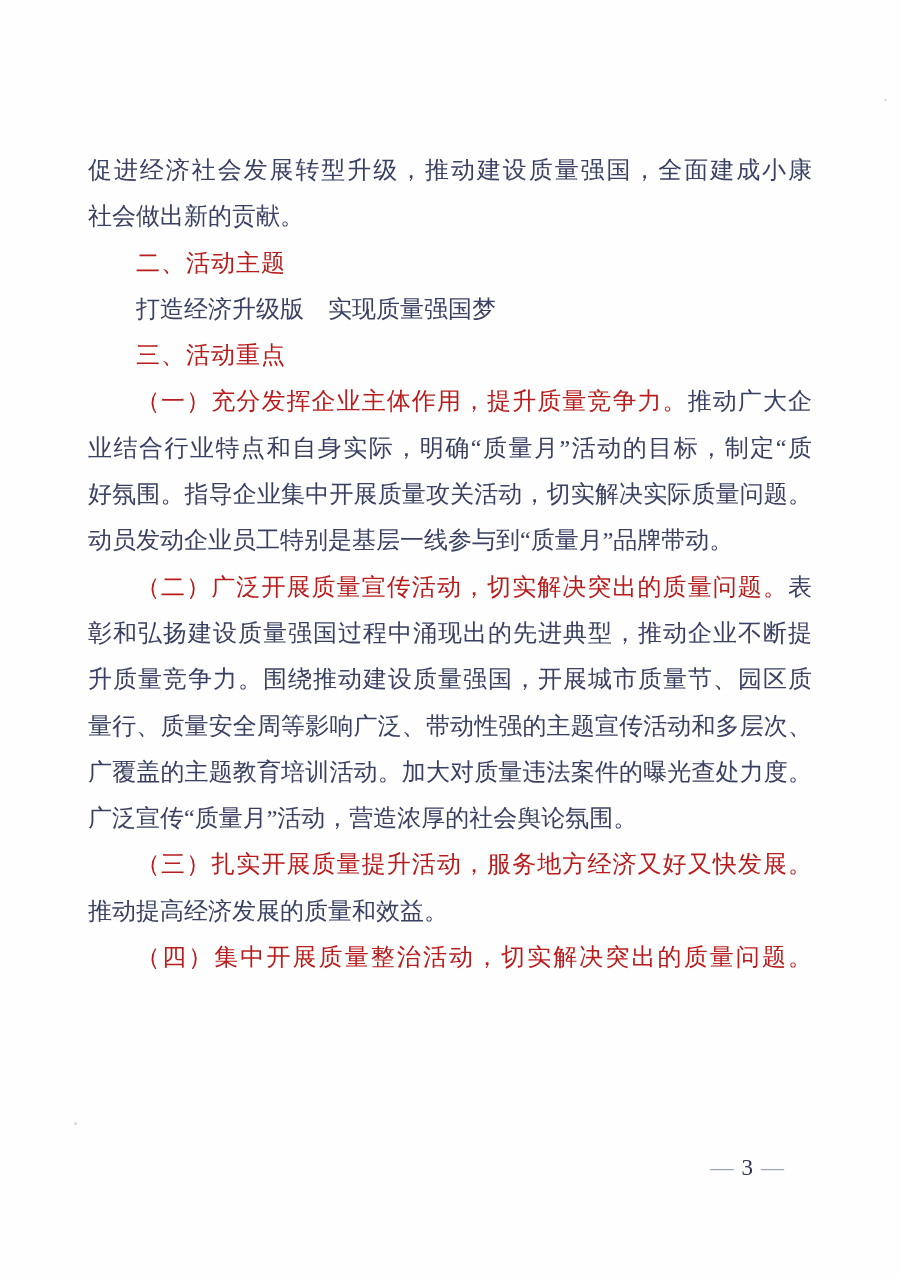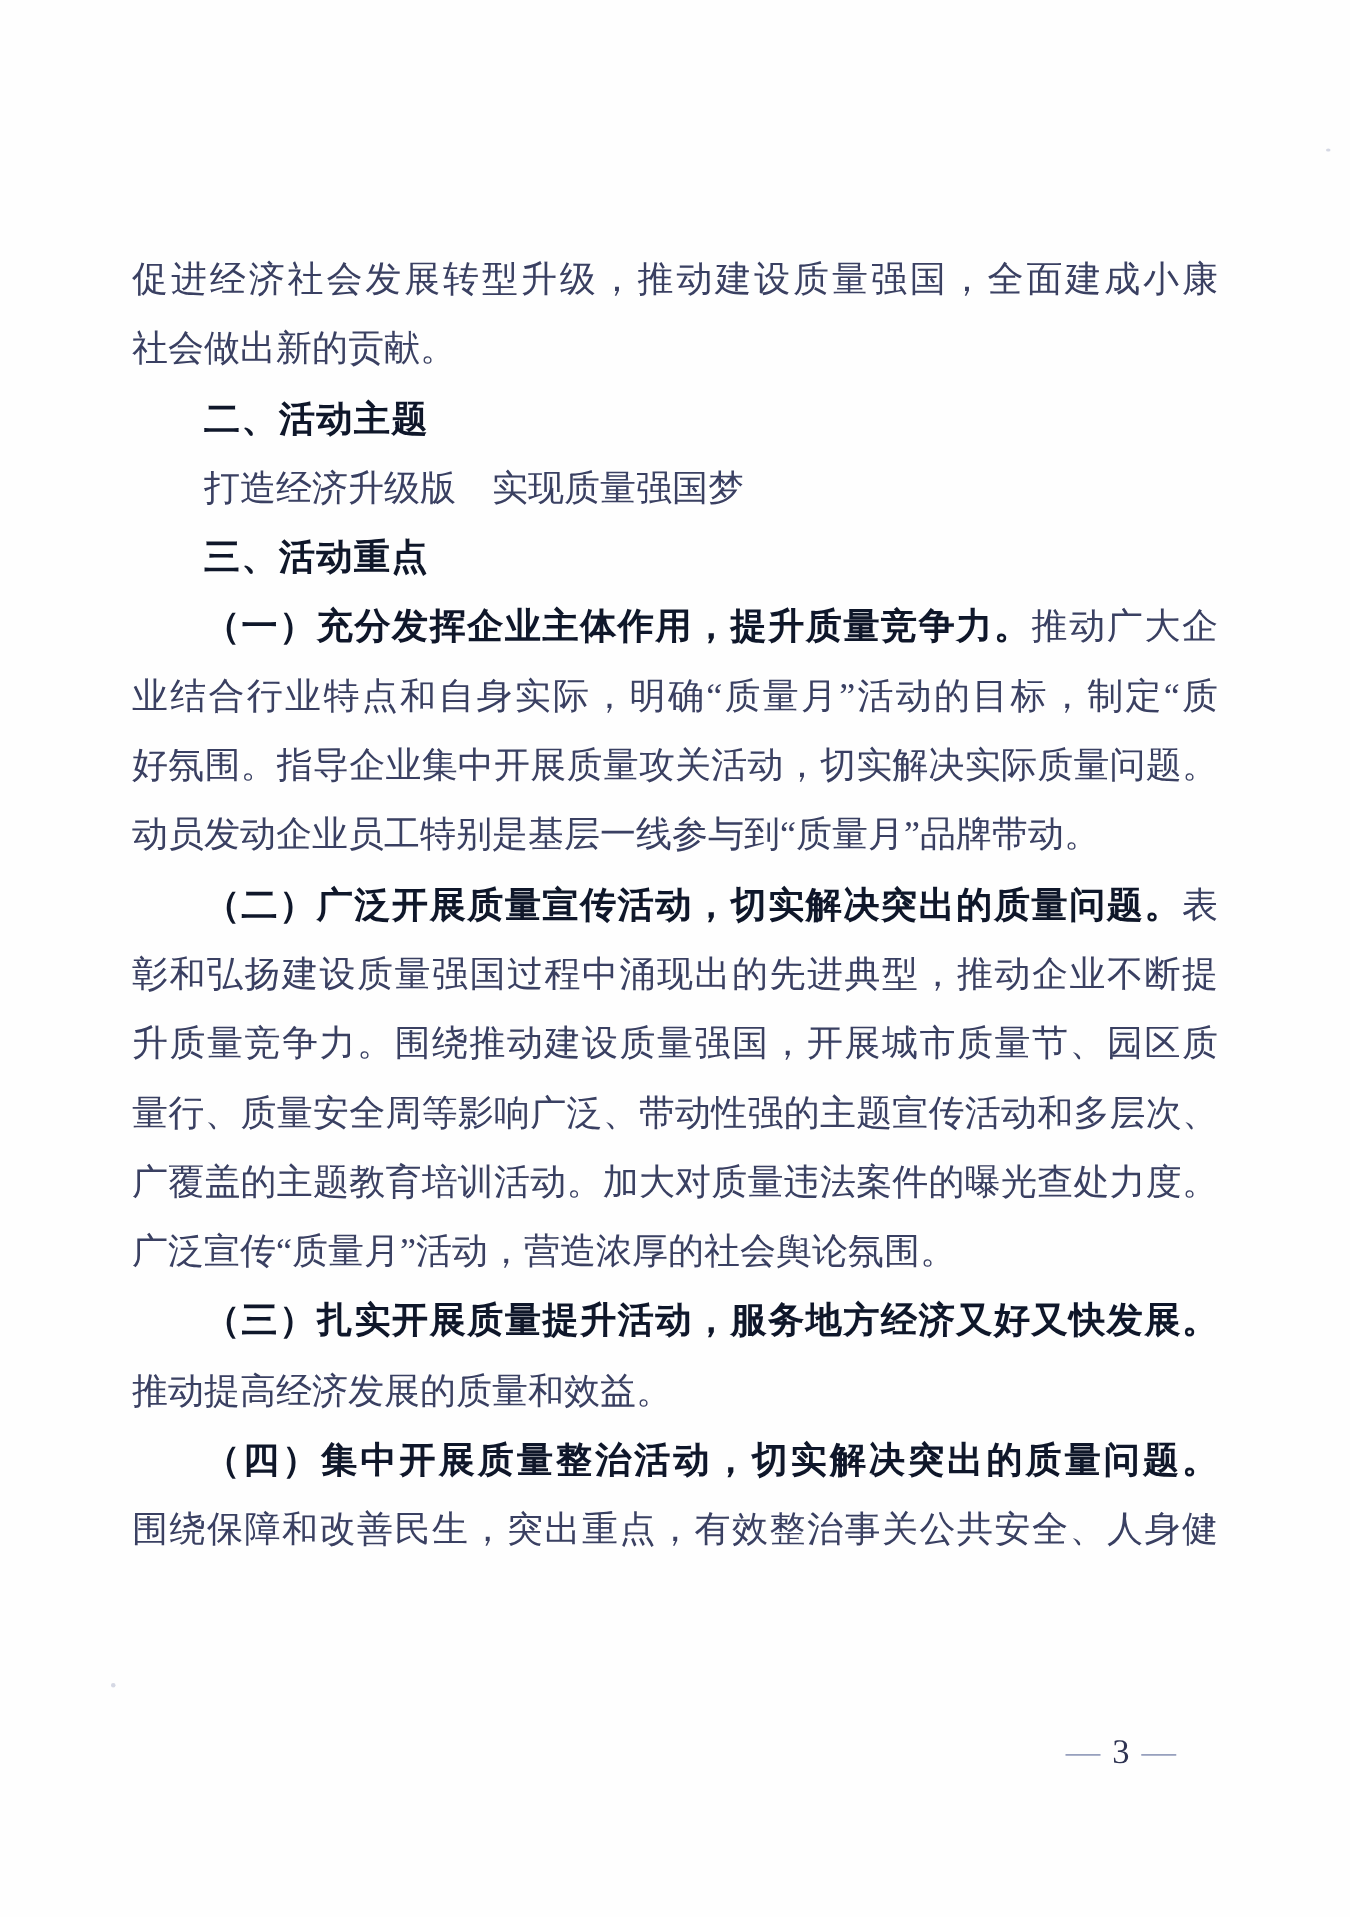--- a/index.html
+++ b/index.html
@@ -11,43 +11,43 @@
     position: relative;
     width: 900px;
     height: 1278px;
     background: #fefefe;
     overflow: hidden;
     font-family: "Liberation Serif", serif;
   }
   .content {
     position: absolute;
     left: 88px;
-    top: 164px;
+    top: 147px;
     width: 724px;
     color: #3a4062;
   }
   .line {
     font-size: 24px;
     height: 46.3px;
     line-height: 46.3px;
     white-space: normal;
   }
   
   .j {
     text-align: justify;
     text-align-last: justify;
   }
   
   .indent {
     text-indent: 48px;
   }
   
   .bh {
-    font-weight: bold;
-    color: #0f172a;
+    font-weight: normal;
+    color: #b91c1c;
   }
   
   .hd .bh {
     font-family: "Liberation Sans", sans-serif;
     letter-spacing: 1px;
   }
   .pagenum {
     position: absolute;
     top: 1153px;
     right: 108px;
@@ -108,21 +108,20 @@
     <div class="line"><span>广泛宣传“质量月”活动，营造浓厚的社会舆论氛围。</span></div>
 
     <div class="line indent j"><span class="bh">（三）扎实开展质量提升活动，服务地方经济又好又快发展。</span></div>
 
 
 
     <div class="line"><span>推动提高经济发展的质量和效益。</span></div>
 
     <div class="line indent j"><span class="bh">（四）集中开展质量整治活动，切实解决突出的质量问题。</span></div>
 
-    <div class="line j"><span>围绕保障和改善民生，突出重点，有效整治事关公共安全、人身健</span></div>
 
   </div>
 
   <div class="pagenum"><span class="pn-dash">—</span><span>3</span><span class="pn-dash">—</span></div>
 
   <div class="speck s1"></div>
   <div class="speck s2"></div>
 
 </div>
 

